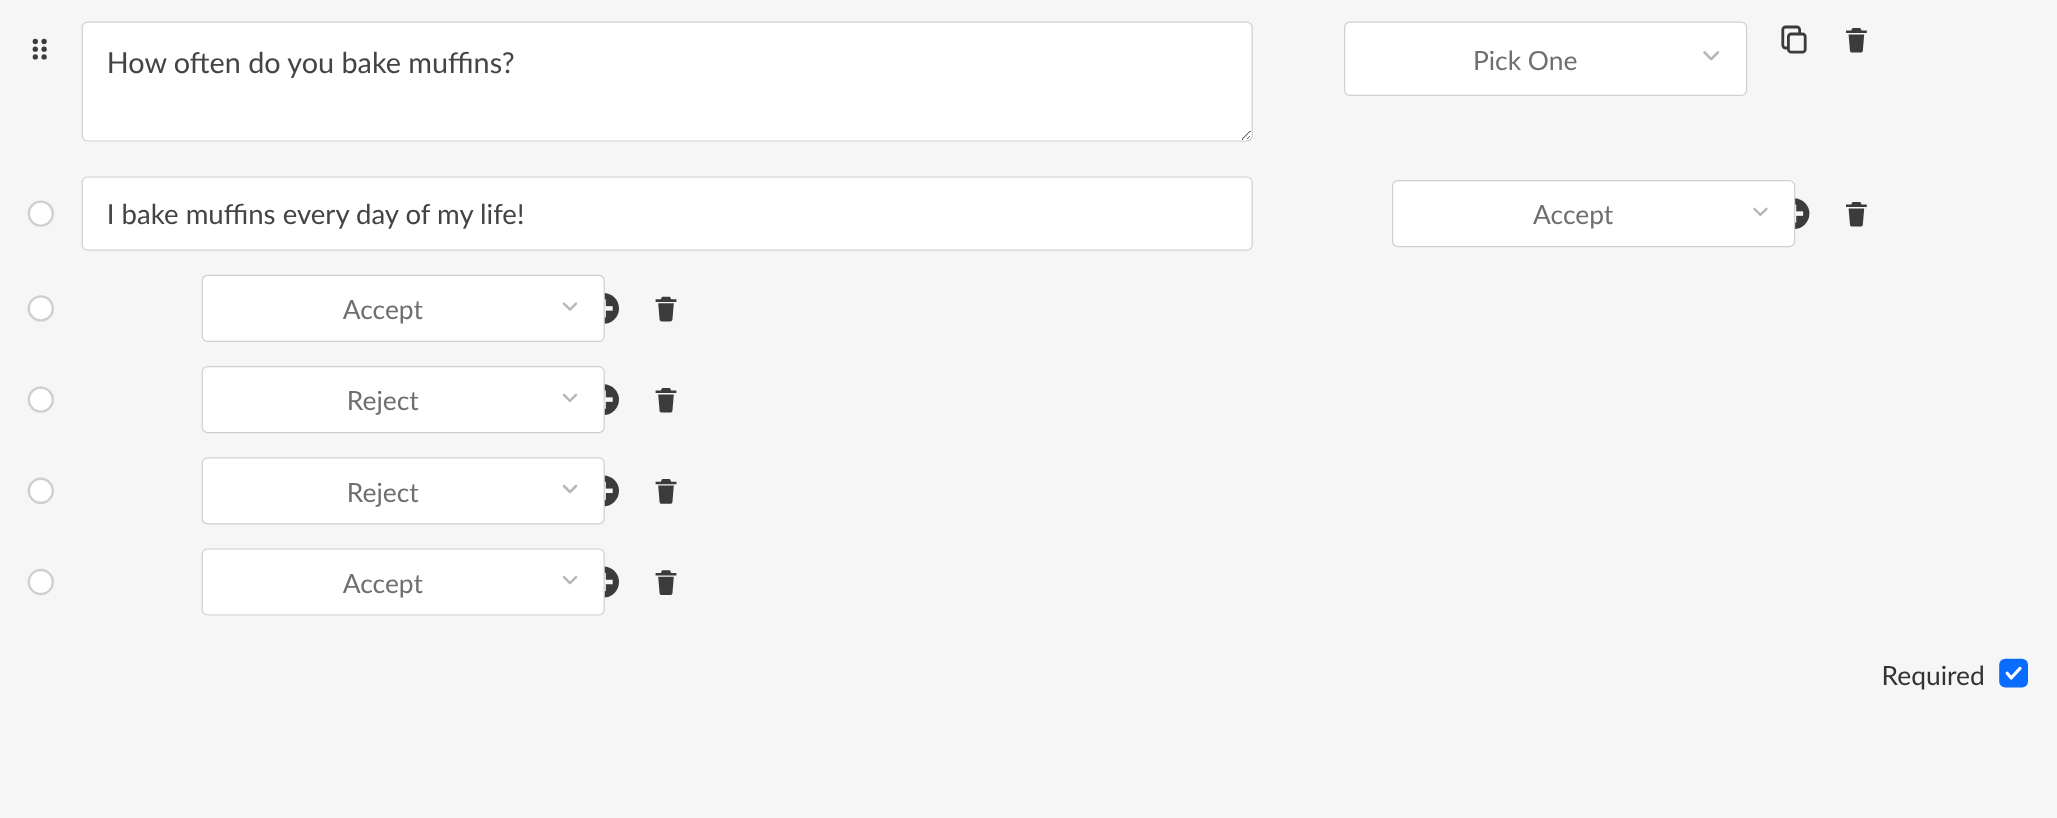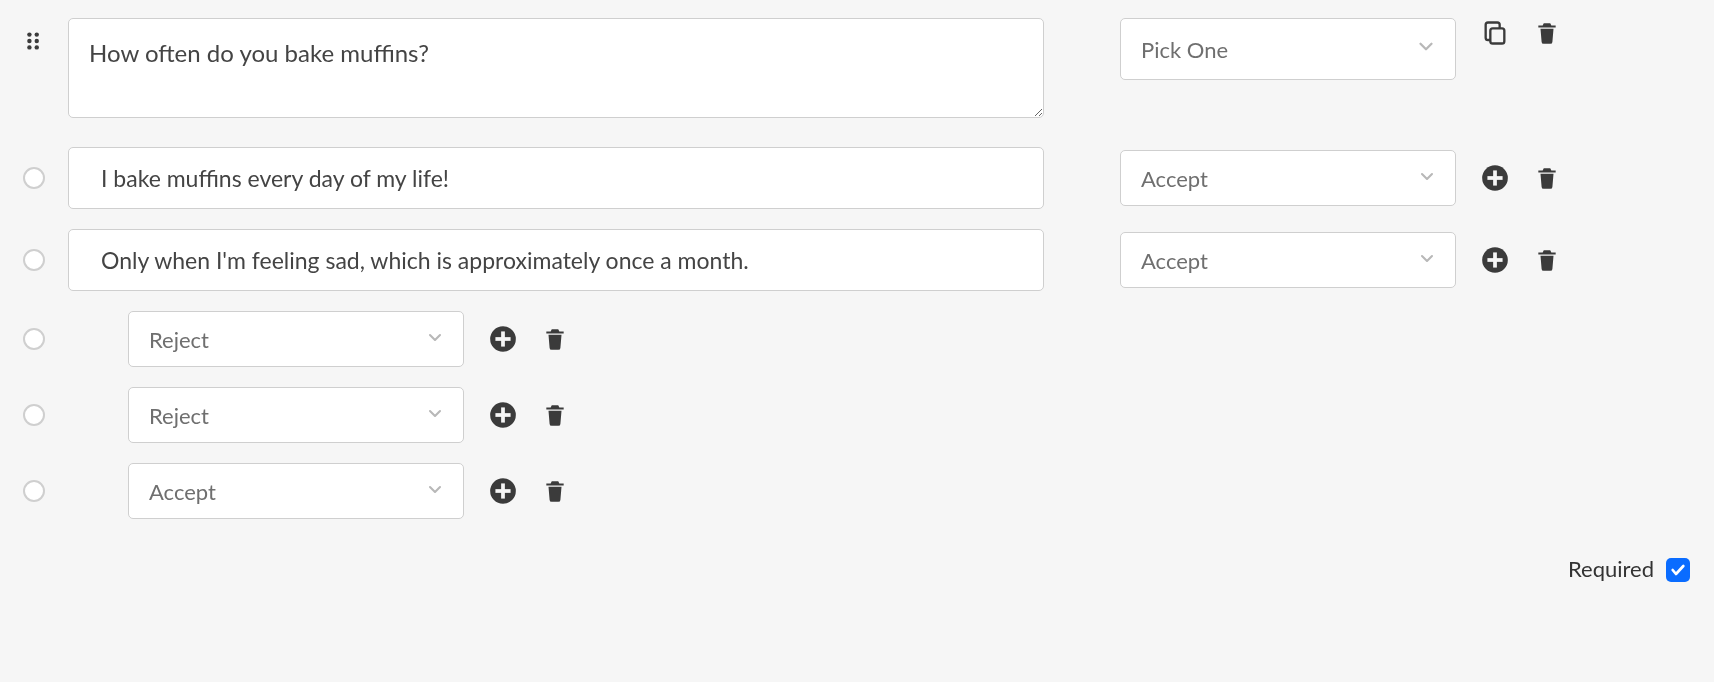--- a/index.html
+++ b/index.html
@@ -54,43 +54,44 @@
     color: #444;
     background: #fff;
     line-height: 1.35;
   }
 
   input.option-input {
     width: 100%;
     height: 62px;
     border: 1px solid #cfcfcf;
     border-radius: 5px;
-    padding: 0 32px;
+    padding: 0 20px;
     font-family: inherit;
     font-size: 23px;
     color: #444;
     background: #fff;
   }
 
   .select {
     position: relative;
     width: 100%;
     height: 62px;
     border: 1px solid #cfcfcf;
     border-radius: 5px;
     background: #fff;
     display: flex;
     align-items: center;
     padding: 0 54px 0 20px;
     color: #6f6f6f;
     font-size: 22px;
     cursor: pointer;
     user-select: none;
-  }
-  .select.small { height: 56px; }
+    justify-content: center;
+  }
+  .select.small { height: 56px; margin-left: 40px; }
   .select .chev {
     position: absolute;
     right: 18px;
     top: 50%;
     transform: translateY(-50%);
     color: #b8b8b8;
   }
 
   .radio-circle {
     width: 22px; height: 22px;
@@ -105,21 +106,21 @@
     align-items: center;
     justify-content: center;
     cursor: pointer;
     color: #3b3b3b;
   }
   .icon-btn svg { display: block; }
 
   .required-row {
     display: flex;
     justify-content: flex-end;
-    align-items: flex-end;
+    align-items: flex-start;
     gap: 12px;
     padding-right: 8px;
     margin-top: 36px;
     font-size: 22px;
     color: #333;
   }
   .checkbox {
     width: 24px; height: 24px;
     border-radius: 5px;
     background: #0a6cff;
@@ -208,23 +209,20 @@
           <path d="M9 3h6l1 2h4v2H4V5h4l1-2z"></path>
           <path d="M6 8h12l-1 12a2 2 0 0 1-2 2H9a2 2 0 0 1-2-2L6 8z"></path>
         </svg>
       </span>
     </div>
     </div>
     <div class="row option-row">
     <div class="radio-col">
       <div class="radio-circle"></div>
     </div>
-    <div class="main-col">
-      <input class="option-input" value="Only when I'm feeling sad, which is approximately once a month." style="">
-    </div>
     <div class="gap-col"></div>
     <div class="side-col">
       <div class="select small">
         <span>Accept</span>
         <span class="chev">
           <svg width="20" height="20" viewBox="0 0 24 24" fill="none" stroke="currentColor" stroke-width="2.5" stroke-linecap="round" stroke-linejoin="round">
               <polyline points="6 9 12 15 18 9"></polyline>
             </svg>
         </span>
       </div>

